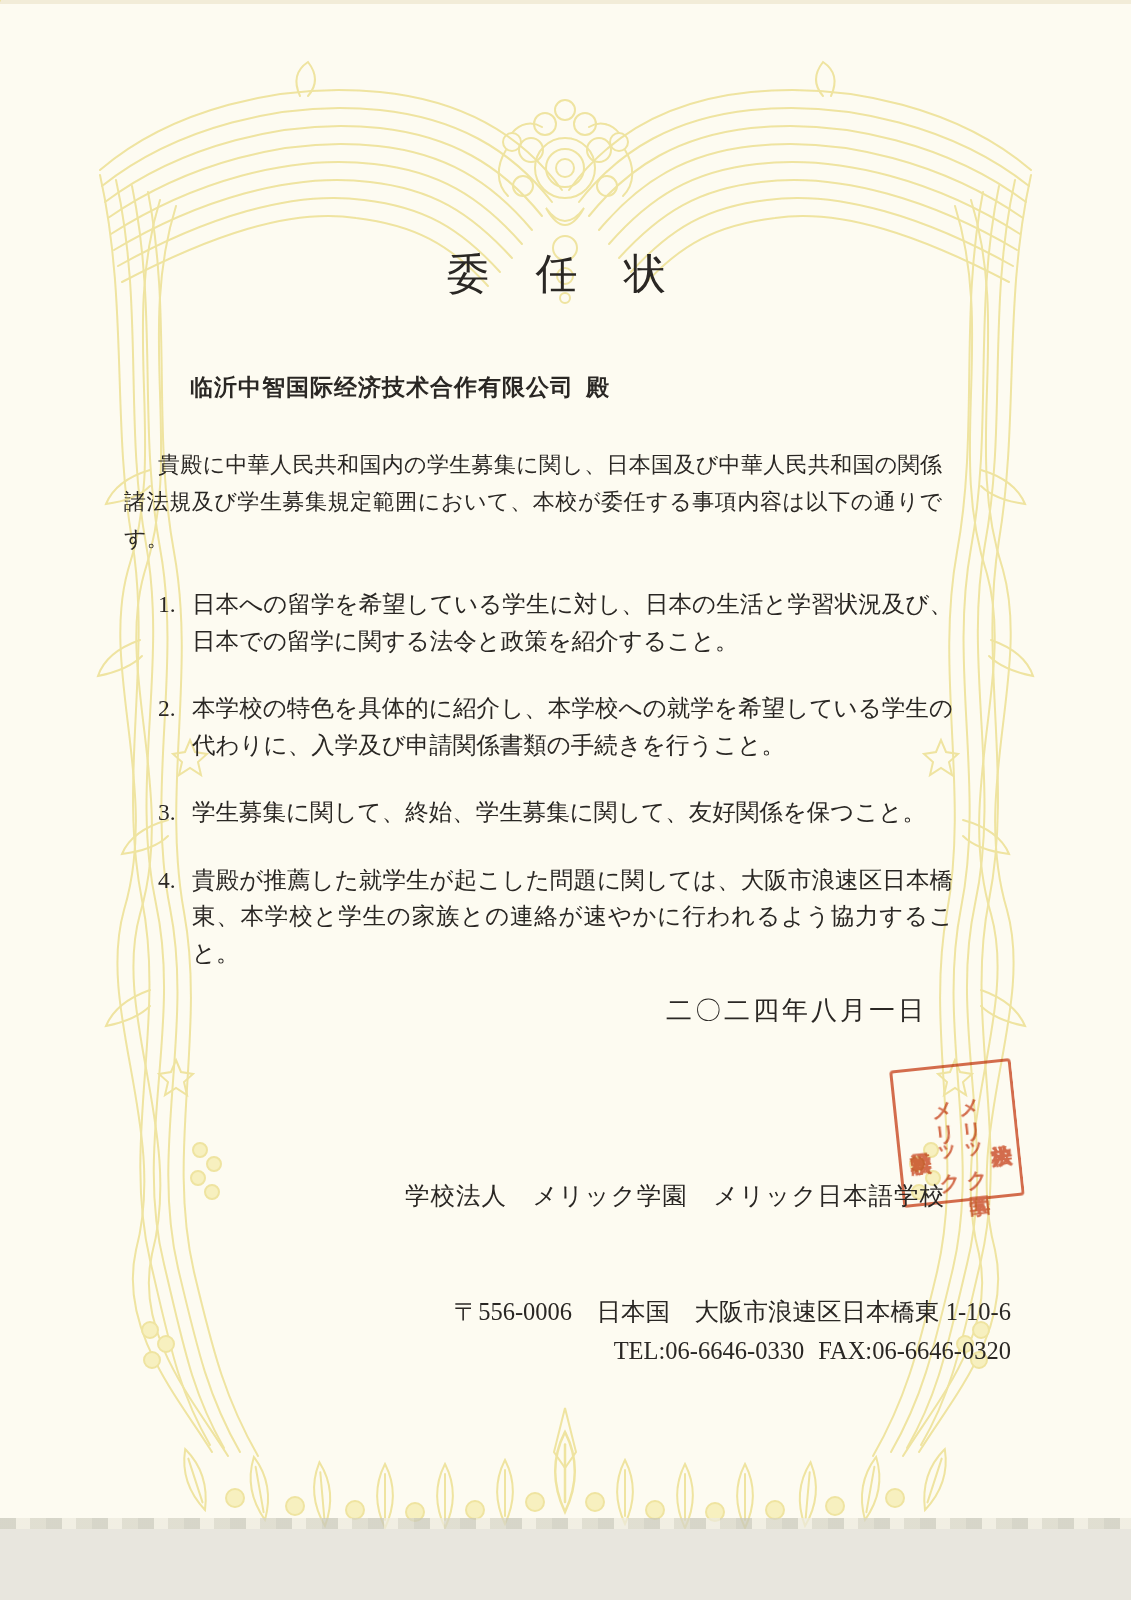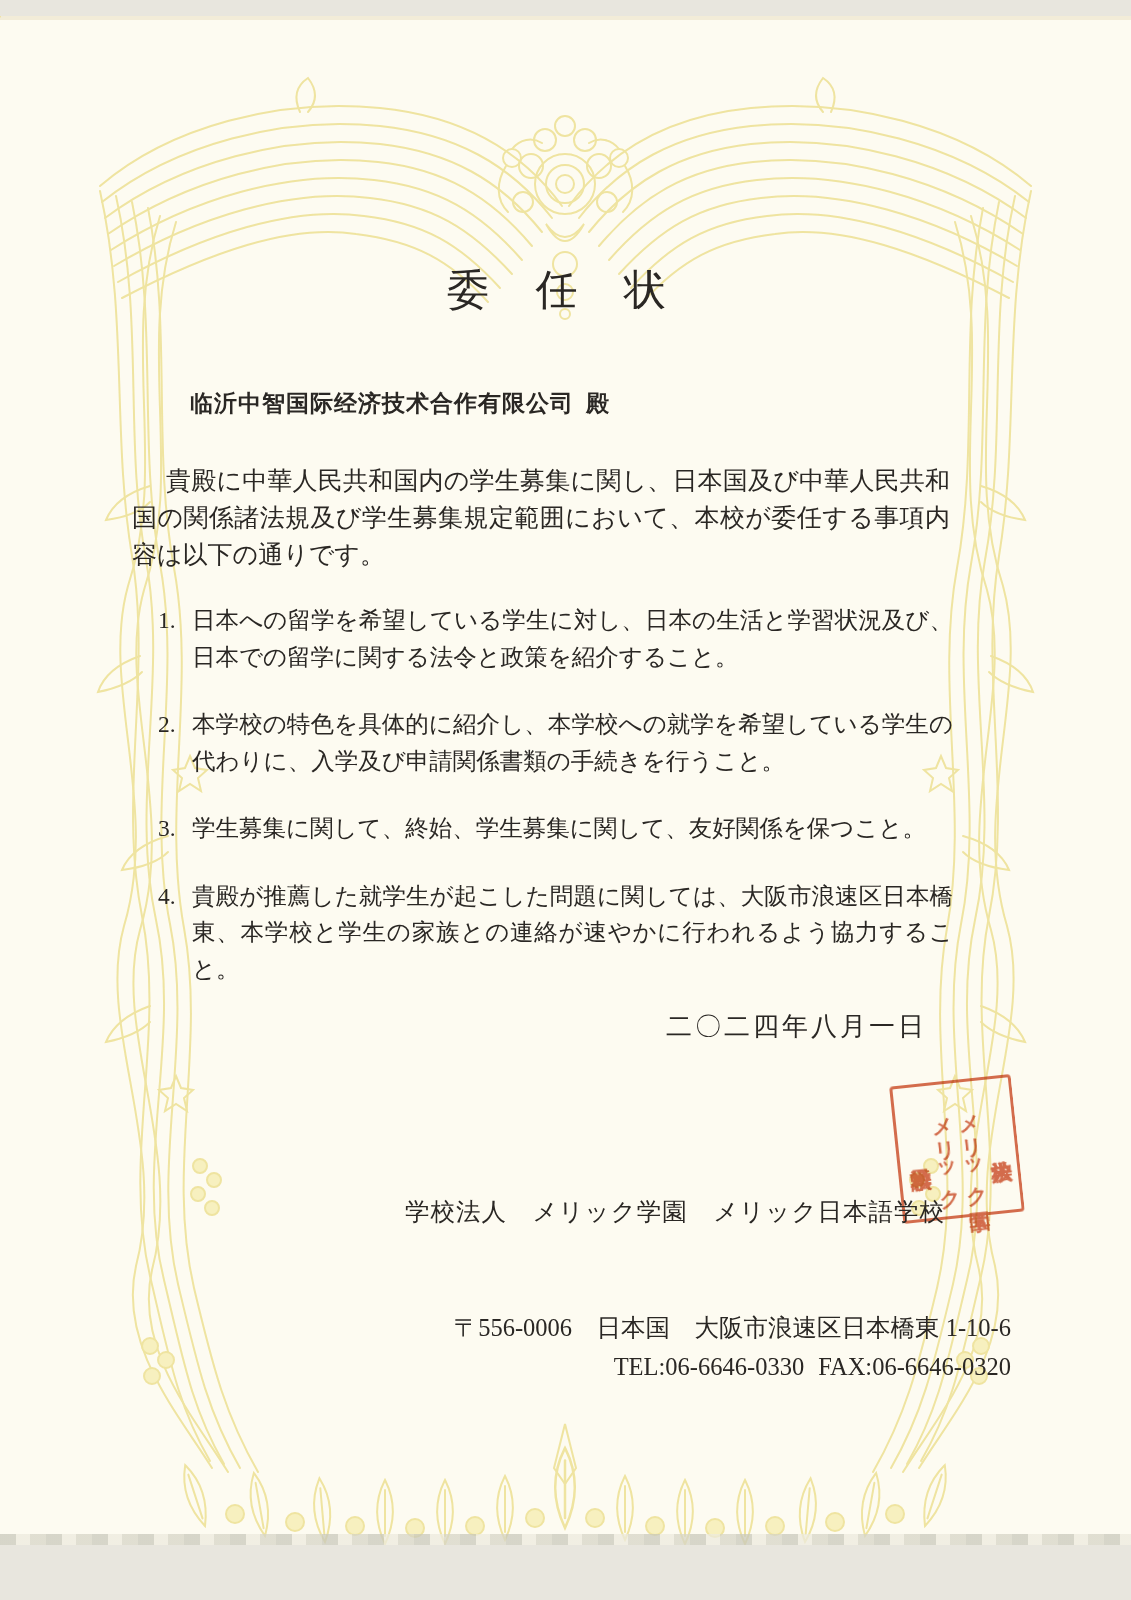--- a/index.html
+++ b/index.html
@@ -1,41 +1,41 @@
 <!DOCTYPE html>
 <html><head>
 <meta charset="utf-8">
 <style>
   html,body{margin:0;padding:0;background:#e8e6de;}
   .page{
     position:relative;
     width:1131px;height:1529px;
-    margin:16px auto;
+    margin:0 auto;
     background:#fdfbf1;
     overflow:hidden;
     font-family:"Liberation Serif","DejaVu Serif",serif;
     color:#2a2724;
   }
   .edge-top{position:absolute;top:0;left:0;right:0;height:4px;background:#ece4cb;opacity:.65;}
   .scan-strip{
     position:absolute;bottom:0;left:0;right:0;height:11px;opacity:.75;
     background:repeating-linear-gradient(90deg,#c9c9bb 0 16px,#eceadd 16px 30px,#d6d5c6 30px 46px);
   }
   .ornament{position:absolute;inset:0;width:1131px;height:1600px;}
 
   .abs{position:absolute;}
   .doc-title{
     top:246px;left:0;right:0;text-align:center;
     font-size:42px;letter-spacing:18px;font-weight:500;
   }
   .addressee{top:372px;left:190px;font-size:23px;font-weight:600;letter-spacing:1px;}
   .addressee .honorific{margin-left:12px;}
   .intro{
-    top:446px;left:132px;width:818px;
-    font-size:25px;line-height:37px;text-indent:34px;
+    top:446px;left:124px;width:818px;
+    font-size:22px;line-height:37px;text-indent:34px;
     text-align:justify;margin:0;
   }
   .items{top:586px;left:158px;width:795px;}
   .item{display:flex;margin-bottom:31px;font-size:23.5px;line-height:36.5px;}
   .item .num{flex:0 0 34px;}
   .item .txt{flex:1;text-align:justify;}
   .date-line{top:993px;right:204px;font-size:26px;letter-spacing:3px;}
   .org-line{top:1179px;right:186px;font-size:24.5px;letter-spacing:1px;font-family:Liberation Serif, serif;}
   .signer-line{
     top:1208px;right:198px;

